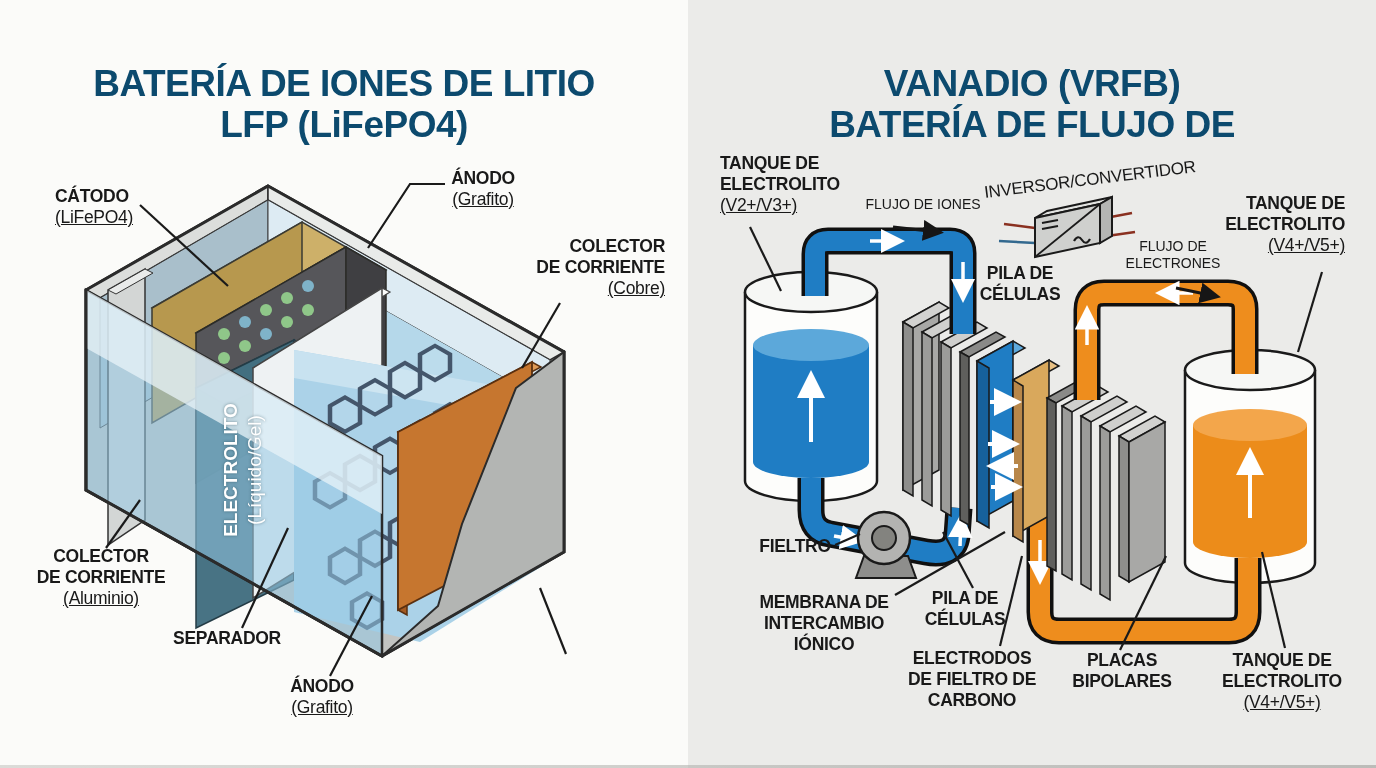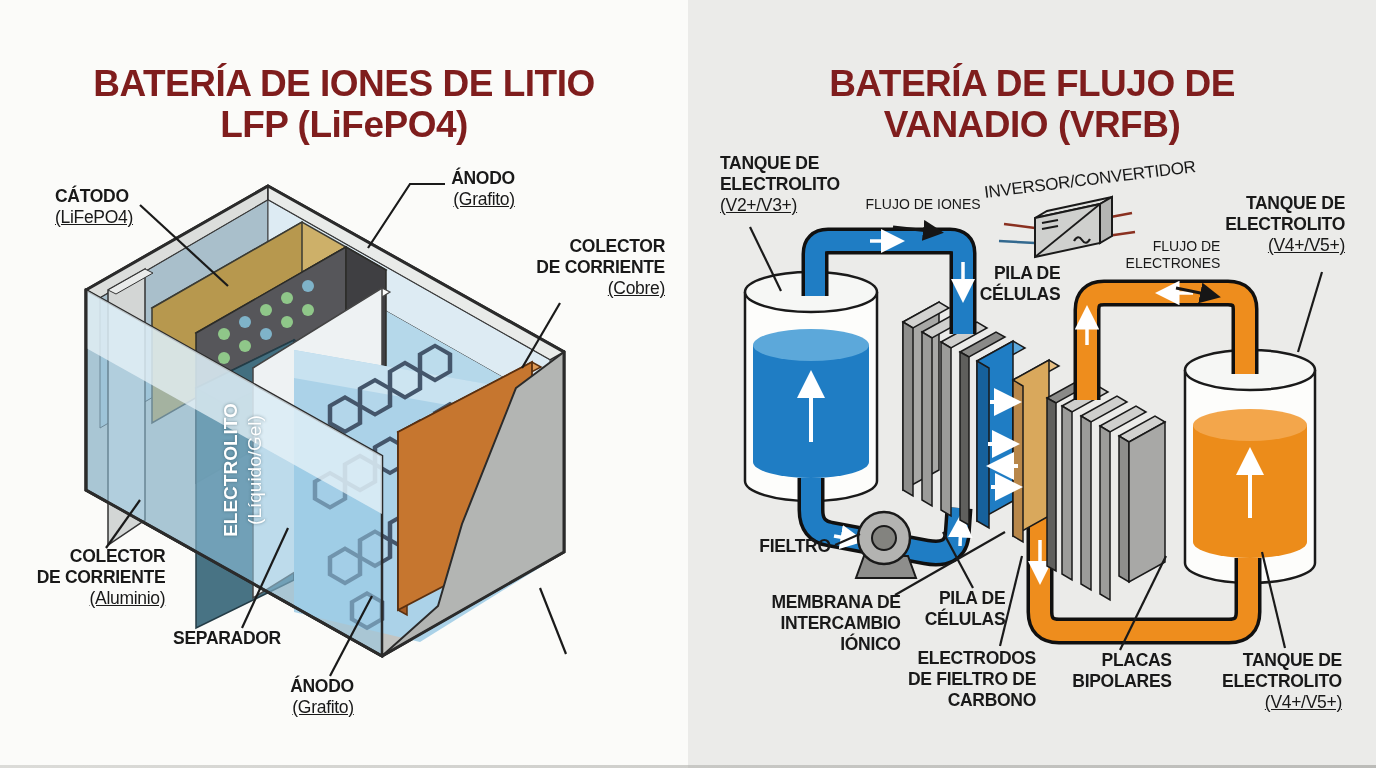--- a/index.html
+++ b/index.html
@@ -5,27 +5,27 @@
   html,body{margin:0;padding:0;background:#888;}
   .canvas{position:relative;width:1376px;height:768px;overflow:hidden;
           font-family:"Liberation Sans",sans-serif;background:#fcfcfa;}
   .canvas::after{content:"";position:absolute;left:0;bottom:0;width:100%;height:3px;
           background:linear-gradient(90deg,#c6c6c2,#9c9c98);opacity:.6;}
   .panel{position:absolute;top:0;height:768px;width:688px;}
   .panel.left{left:0;background:#fbfbf9;}
   .panel.right{left:688px;background:#ebebe9;}
   .title{position:absolute;top:38px;left:0;width:100%;text-align:center;
          font-weight:bold;font-size:37px;line-height:1.12;letter-spacing:-.5px;
-         color:#7f1d1d;}
+         color:#0c4a6e;}
   .dia{position:absolute;left:0;top:0;}
   .lbl{position:absolute;font-weight:bold;font-size:17.5px;line-height:1.2;
        color:#191919;text-align:center;letter-spacing:-.3px;white-space:nowrap;z-index:5;}
   .lbl .ln{display:block;}
   .lbl .sub{font-weight:normal;text-decoration:underline;}
-  .cc{transform:translateX(-50%);text-align:right;}
+  .cc{transform:translateX(-50%);}
   .al-left{text-align:left;}
   .al-right{text-align:right;}
   .electrolito-lbl{position:absolute;left:243px;top:470px;color:#fff;font-weight:bold;
        font-size:19px;line-height:1.25;text-align:center;letter-spacing:0;
        transform:translate(-50%,-50%) rotate(-90deg);white-space:nowrap;z-index:6;
        text-shadow:0 0 3px rgba(20,50,60,.5);}
   .electrolito-lbl .sub{font-weight:normal;}
   .inv-lbl{transform:translateX(-50%) rotate(-7deg);font-weight:normal;font-size:17px;}
   .flow-lbl{font-weight:normal;font-size:14px;letter-spacing:0;}
 </style>
@@ -171,22 +171,22 @@
       <span class="ln">SEPARADOR</span>
     </div>
     <div class="lbl cc" style="left:322px;top:676px">
       <span class="ln">ÁNODO</span>
       <span class="ln sub">(Grafito)</span>
     </div>
   </section>
 
   <section class="panel right">
     <h1 class="title">
+      <span class="ln" style="display:block">VANADIO (VRFB)</span>
       <span class="ln" style="display:block">BATERÍA DE FLUJO DE</span>
-      <span class="ln" style="display:block">VANADIO (VRFB)</span>
     </h1>
 
     <svg class="dia" width="688" height="768" viewBox="0 0 688 768">
       <defs>
         <marker id="wa" markerWidth="7" markerHeight="7" refX="5" refY="3.5" orient="auto">
           <path d="M0,0 L7,3.5 L0,7 Z" fill="#fff"></path>
         </marker>
         <marker id="ba" markerWidth="7" markerHeight="7" refX="5" refY="3.5" orient="auto">
           <path d="M0,0 L7,3.5 L0,7 Z" fill="#161616"></path>
         </marker>
@@ -336,21 +336,21 @@
       <span class="ln">ELECTRONES</span>
     </div>
     <div class="lbl al-right" style="right:31px;top:193px">
       <span class="ln">TANQUE DE</span>
       <span class="ln">ELECTROLITO</span>
       <span class="ln sub">(V4+/V5+)</span>
     </div>
     <div class="lbl cc" style="left:107px;top:536px">
       <span class="ln">FIELTRO</span>
     </div>
-    <div class="lbl cc" style="left:148px;top:592px">
+    <div class="lbl cc" style="left:136px;top:592px">
       <span class="ln">MEMBRANA DE</span>
       <span class="ln">INTERCAMBIO</span>
       <span class="ln">IÓNICO</span>
     </div>
     <div class="lbl cc" style="left:277px;top:588px">
       <span class="ln">PILA DE</span>
       <span class="ln">CÉLULAS</span>
     </div>
     <div class="lbl cc" style="left:284px;top:648px">
       <span class="ln">ELECTRODOS</span>

